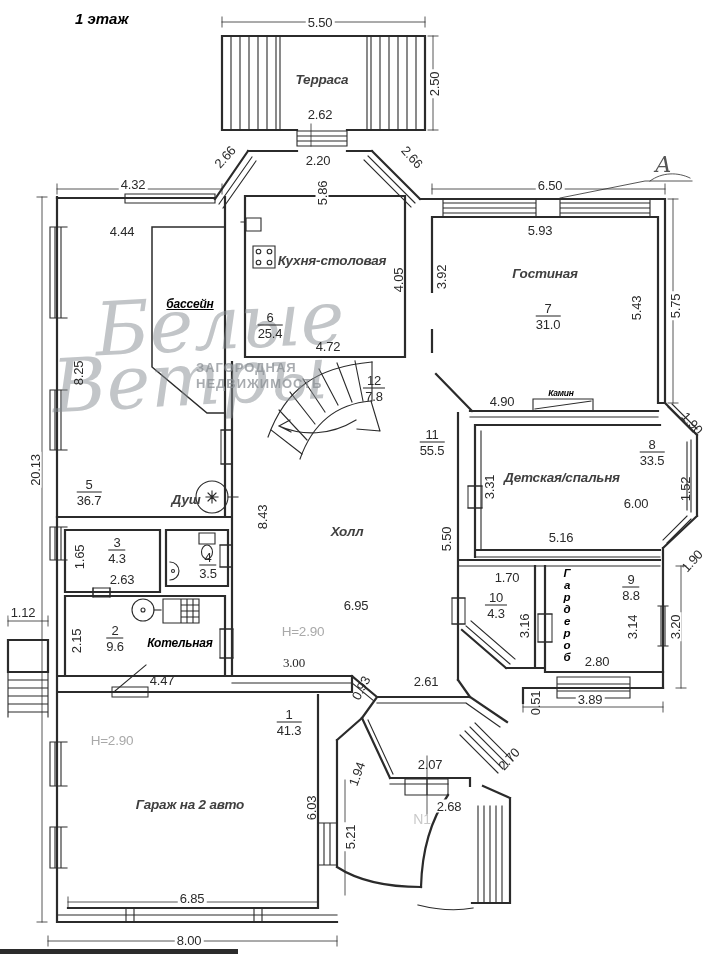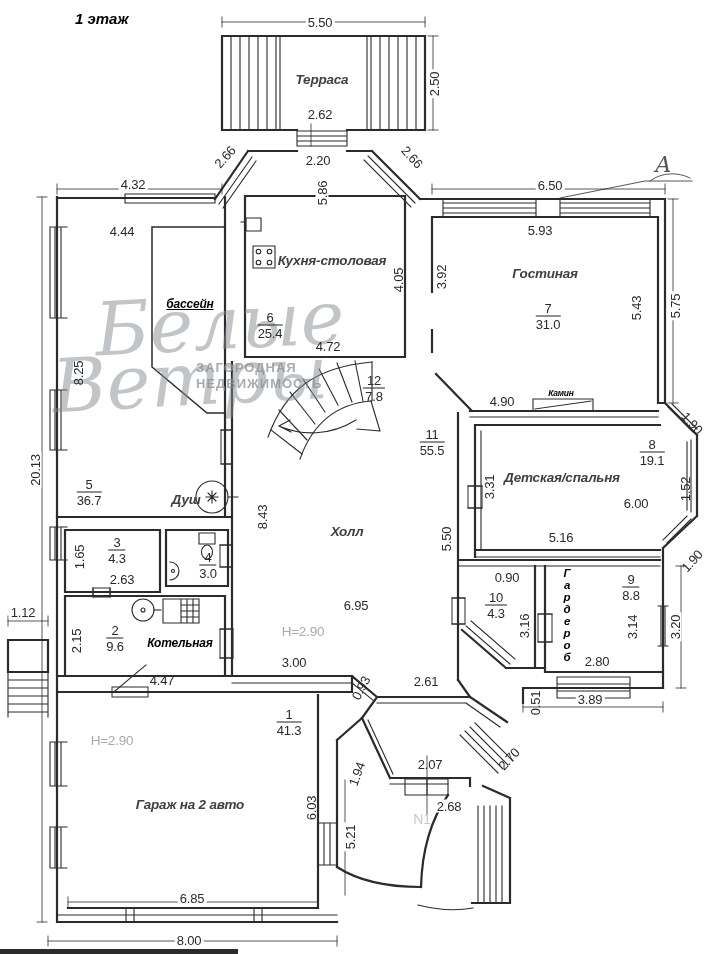--- a/index.html
+++ b/index.html
@@ -192,41 +192,41 @@
         <span class="fnum">11</span>
         <span class="fden">55.5</span>
       </div>
       <div class="lbl room" style="left: 347px; top: 532px; transform: translate(-50%, -50%);">Холл</div>
       <div class="lbl dim" style="left: 262px; top: 517px; transform: translate(-50%, -50%) rotate(-90deg);">8.43</div>
       <div class="lbl dim" style="left: 502px; top: 401px; transform: translate(-50%, -50%);">4.90</div>
       <div class="lbl tiny" style="left: 561px; top: 393px; transform: translate(-50%, -50%);">Камин</div>
       <div class="lbl room" style="left: 562px; top: 478px; transform: translate(-50%, -50%);">Детская/спальня</div>
       <div class="lbl frac" style="left: 652px; top: 452px; transform: translate(-50%, -50%);">
         <span class="fnum">8</span>
-        <span class="fden">19.1</span>
+        <span class="fden">33.5</span>
       </div>
       <div class="lbl dim" style="left: 636px; top: 503px; transform: translate(-50%, -50%);">6.00</div>
       <div class="lbl dim" style="left: 489px; top: 487px; transform: translate(-50%, -50%) rotate(-90deg);">3.31</div>
       <div class="lbl dim" style="left: 561px; top: 537px; transform: translate(-50%, -50%);">5.16</div>
       <div class="lbl dim" style="left: 692px; top: 423px; transform: translate(-50%, -50%) rotate(48deg);">1.90</div>
       <div class="lbl dim" style="left: 685px; top: 489px; transform: translate(-50%, -50%) rotate(-90deg);">1.52</div>
       <div class="lbl dim" style="left: 692px; top: 561px; transform: translate(-50%, -50%) rotate(-48deg);">1.90</div>
       <div class="lbl dim" style="left: 446px; top: 539px; transform: translate(-50%, -50%) rotate(-90deg);">5.50</div>
       <div class="lbl dim" style="left: 356px; top: 605px; transform: translate(-50%, -50%);">6.95</div>
       <div class="lbl gray" style="left: 303px; top: 632px; transform: translate(-50%, -50%);">Н=2.90</div>
-      <div class="lbl dim" style="left: 294px; top: 662px; transform: translate(-50%, -50%);">3.00</div>
+      <div class="lbl dim" style="left: 294px; top: 662px; transform: translate(-50%, -50%); font-family: Liberation Serif, serif;">3.00</div>
       <div class="lbl dim" style="left: 361px; top: 688px; transform: translate(-50%, -50%) rotate(-62deg);">0.93</div>
       <div class="lbl dim" style="left: 426px; top: 681px; transform: translate(-50%, -50%);">2.61</div>
       <div class="lbl dim" style="left: 430px; top: 764px; transform: translate(-50%, -50%);">2.07</div>
       <div class="lbl dim bg" style="left: 449px; top: 806px; transform: translate(-50%, -50%);">2.68</div>
       <div class="lbl gray-light" style="left: 422px; top: 819px; transform: translate(-50%, -50%);">N1</div>
       <div class="lbl dim" style="left: 357px; top: 774px; transform: translate(-50%, -50%) rotate(-70deg);">1.94</div>
       <div class="lbl dim" style="left: 509px; top: 759px; transform: translate(-50%, -50%) rotate(-48deg);">2.70</div>
       <div class="lbl dim" style="left: 535px; top: 703px; transform: translate(-50%, -50%) rotate(-90deg);">0.51</div>
-      <div class="lbl dim" style="left: 507px; top: 577px; transform: translate(-50%, -50%);">0.90</div>
+      <div class="lbl dim" style="left: 507px; top: 577px; transform: translate(-50%, -50%);">1.70</div>
       <div class="lbl frac" style="left: 496px; top: 605px; transform: translate(-50%, -50%);">
         <span class="fnum">10</span>
         <span class="fden">4.3</span>
       </div>
       <div class="lbl dim" style="left: 524px; top: 626px; transform: translate(-50%, -50%) rotate(-90deg);">3.16</div>
       <div class="lbl vtext" style="left: 567px; top: 615px; transform: translate(-50%, -50%);">Г
 а
 р
 д
 е
@@ -242,21 +242,21 @@
       <div class="lbl dim bg" style="left: 590px; top: 699px; transform: translate(-50%, -50%);">3.89</div>
       <div class="lbl dim bg" style="left: 675px; top: 627px; transform: translate(-50%, -50%) rotate(-90deg);">3.20</div>
       <div class="lbl frac" style="left: 117px; top: 550px; transform: translate(-50%, -50%);">
         <span class="fnum">3</span>
         <span class="fden">4.3</span>
       </div>
       <div class="lbl dim" style="left: 79px; top: 557px; transform: translate(-50%, -50%) rotate(-90deg);">1.65</div>
       <div class="lbl dim" style="left: 122px; top: 579px; transform: translate(-50%, -50%);">2.63</div>
       <div class="lbl frac" style="left: 208px; top: 565px; transform: translate(-50%, -50%);">
         <span class="fnum">4</span>
-        <span class="fden">3.0</span>
+        <span class="fden">3.5</span>
       </div>
       <div class="lbl room-sm" style="left: 180px; top: 643px; transform: translate(-50%, -50%);">Котельная</div>
       <div class="lbl frac" style="left: 115px; top: 638px; transform: translate(-50%, -50%);">
         <span class="fnum">2</span>
         <span class="fden">9.6</span>
       </div>
       <div class="lbl dim" style="left: 76px; top: 641px; transform: translate(-50%, -50%) rotate(-90deg);">2.15</div>
       <div class="lbl dim" style="left: 162px; top: 680px; transform: translate(-50%, -50%);">4.47</div>
       <div class="lbl dim bg" style="left: 23px; top: 612px; transform: translate(-50%, -50%);">1.12</div>
       <div class="lbl room" style="left: 190px; top: 805px; transform: translate(-50%, -50%);">Гараж на 2 авто</div>

